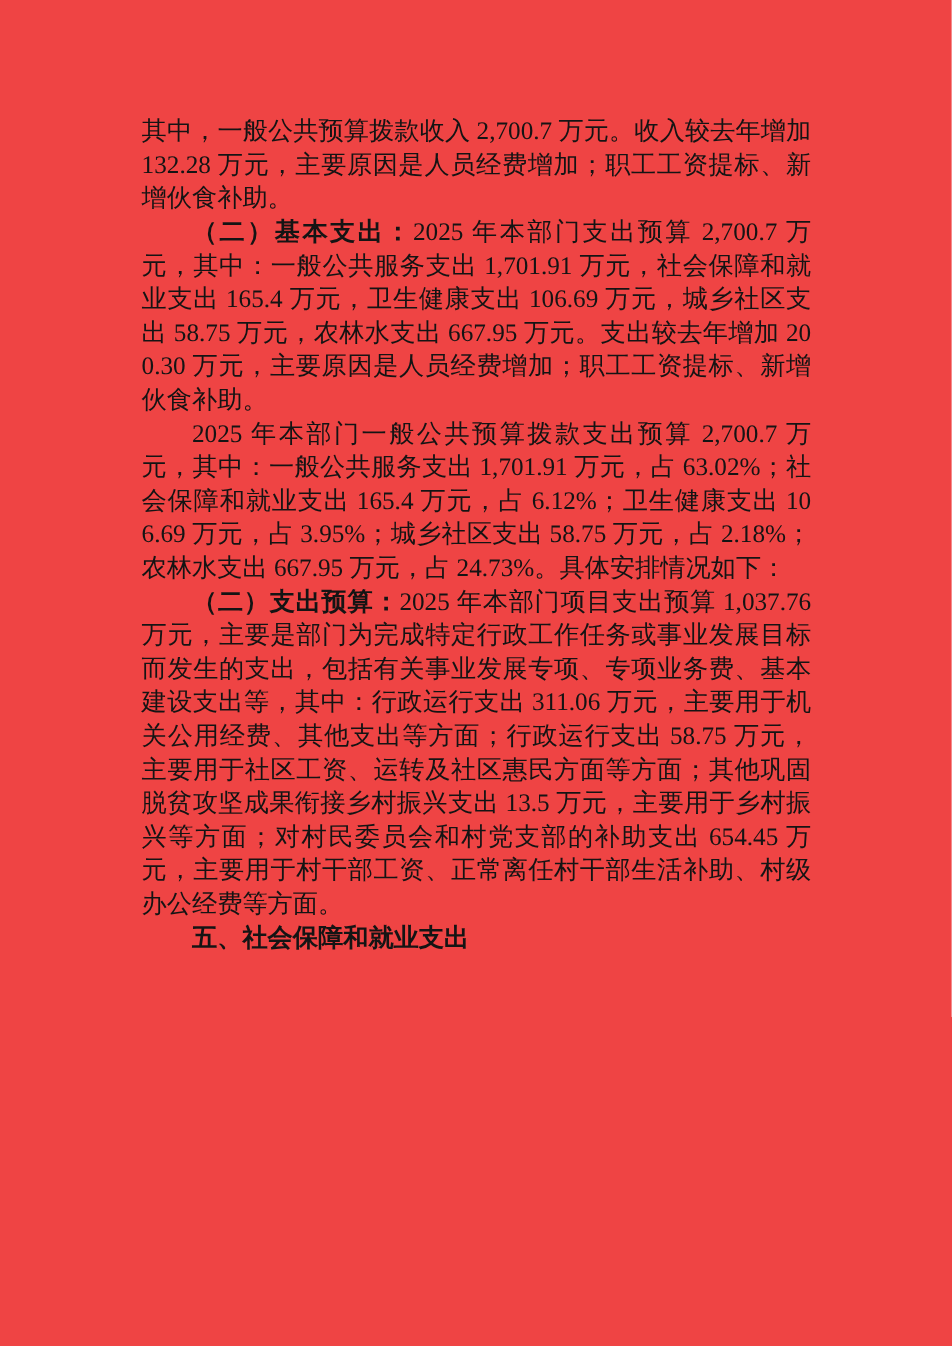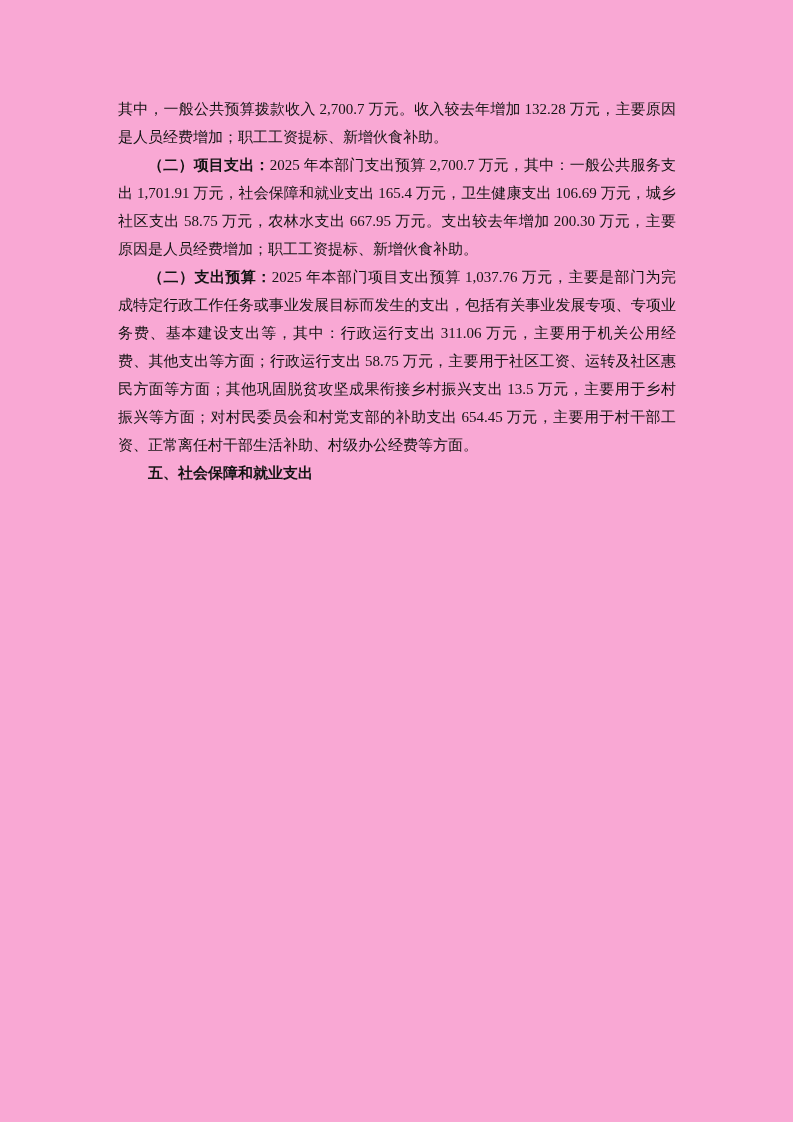--- a/index.html
+++ b/index.html
@@ -10,23 +10,23 @@
   body {
     width: 793px;
     height: 1122px;
     overflow: hidden;
   }
   .page {
     box-sizing: border-box;
     width: 793px;
     height: 1122px;
     padding: 95px 117px 0 118px;
-    background: #f9a8d4;
+    background: #ef4444;
     font-family: "Liberation Serif", "DejaVu Serif", serif;
-    font-size: 15px;
+    font-size: 21px;
     line-height: 28px;
     color: #141414;
     text-align: justify;
     text-justify: inter-character;
   }
   .page p {
     margin: 0;
     padding: 0;
     word-break: break-all;
   }
@@ -37,23 +37,24 @@
     font-weight: bold;
   }
 </style>
 </head>
 <body>
 
 <div class="page">
 
   <p class="body-paragraph"><b class="lead"></b><span>其中，一般公共预算拨款收入 2,700.7 万元。收入较去年增加 132.28 万元，主要原因是人员经费增加；职工工资提标、新增伙食补助。</span></p>
 
-  <p class="body-paragraph indent"><b class="lead">（二）项目支出：</b><span>2025 年本部门支出预算 2,700.7 万元，其中：一般公共服务支出 1,701.91 万元，社会保障和就业支出 165.4 万元，卫生健康支出 106.69 万元，城乡社区支出 58.75 万元，农林水支出 667.95 万元。支出较去年增加 200.30 万元，主要原因是人员经费增加；职工工资提标、新增伙食补助。</span></p>
+  <p class="body-paragraph indent"><b class="lead">（二）基本支出：</b><span>2025 年本部门支出预算 2,700.7 万元，其中：一般公共服务支出 1,701.91 万元，社会保障和就业支出 165.4 万元，卫生健康支出 106.69 万元，城乡社区支出 58.75 万元，农林水支出 667.95 万元。支出较去年增加 200.30 万元，主要原因是人员经费增加；职工工资提标、新增伙食补助。</span></p>
 
 
+  <p class="body-paragraph indent"><b class="lead"></b><span>2025 年本部门一般公共预算拨款支出预算 2,700.7 万元，其中：一般公共服务支出 1,701.91 万元，占 63.02%；社会保障和就业支出 165.4 万元，占 6.12%；卫生健康支出 106.69 万元，占 3.95%；城乡社区支出 58.75 万元，占 2.18%；农林水支出 667.95 万元，占 24.73%。具体安排情况如下：</span></p>
 
 
   <p class="body-paragraph indent"><b class="lead">（二）支出预算：</b><span>2025 年本部门项目支出预算 1,037.76 万元，主要是部门为完成特定行政工作任务或事业发展目标而发生的支出，包括有关事业发展专项、专项业务费、基本建设支出等，其中：行政运行支出 311.06 万元，主要用于机关公用经费、其他支出等方面；行政运行支出 58.75 万元，主要用于社区工资、运转及社区惠民方面等方面；其他巩固脱贫攻坚成果衔接乡村振兴支出 13.5 万元，主要用于乡村振兴等方面；对村民委员会和村党支部的补助支出 654.45 万元，主要用于村干部工资、正常离任村干部生活补助、村级办公经费等方面。</span></p>
 
   <p class="body-paragraph indent"><b class="lead">五、社会保障和就业支出</b><span></span></p>
 
 
 </div>
 
 </body></html>

